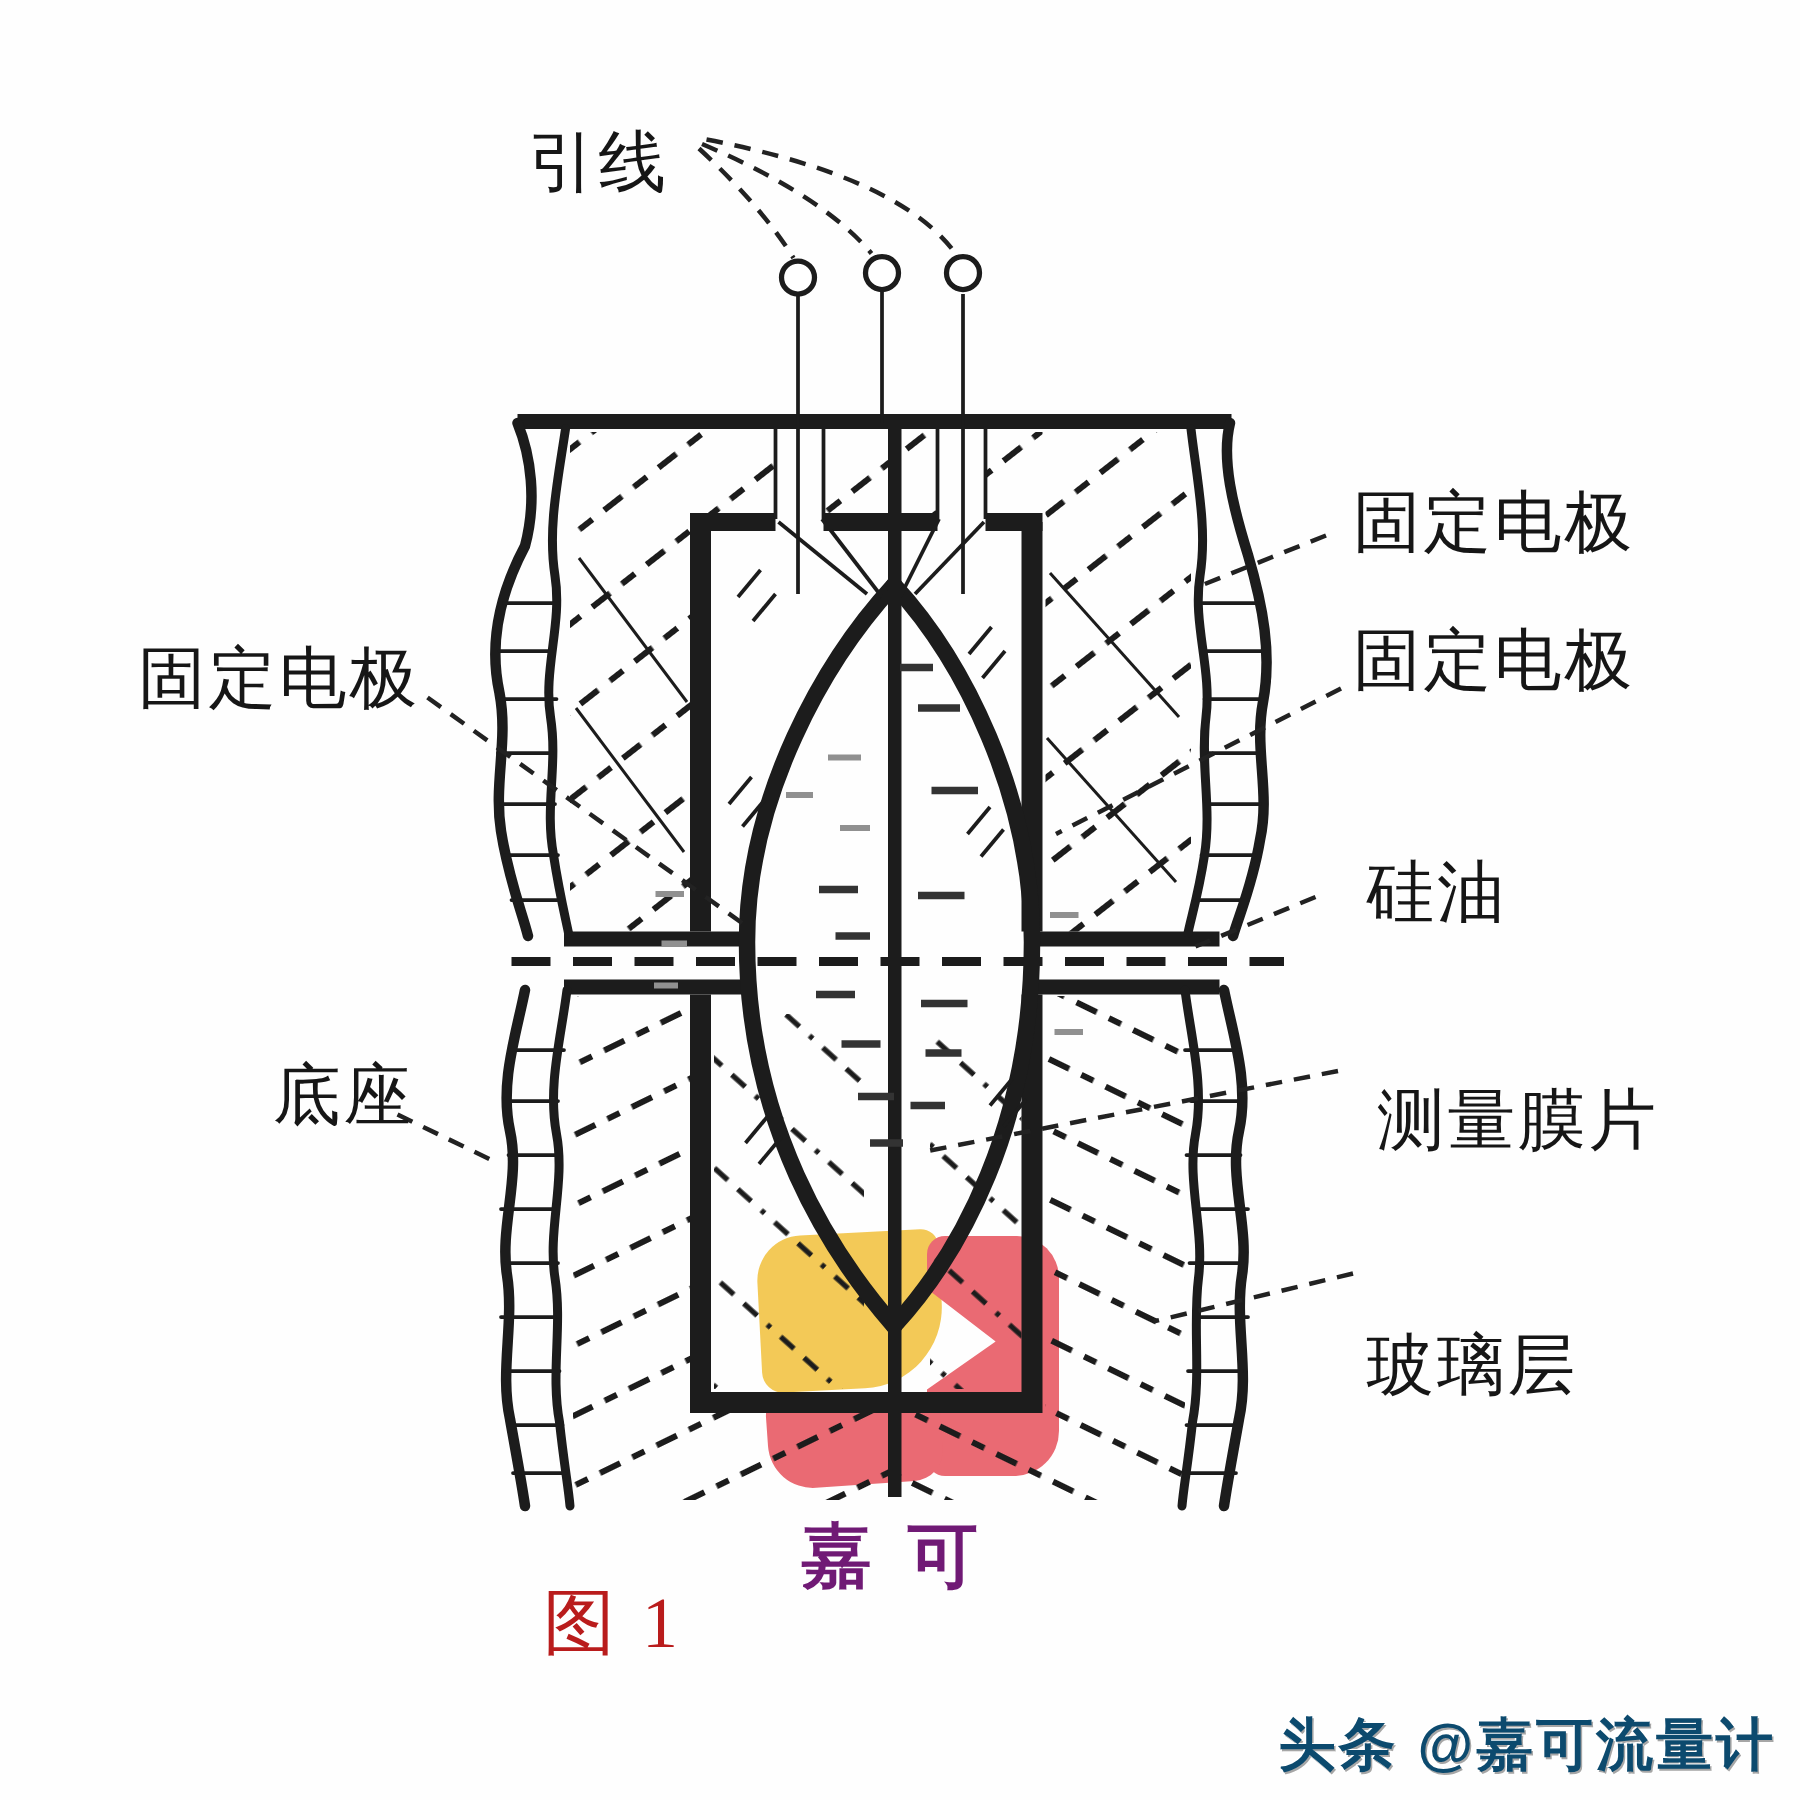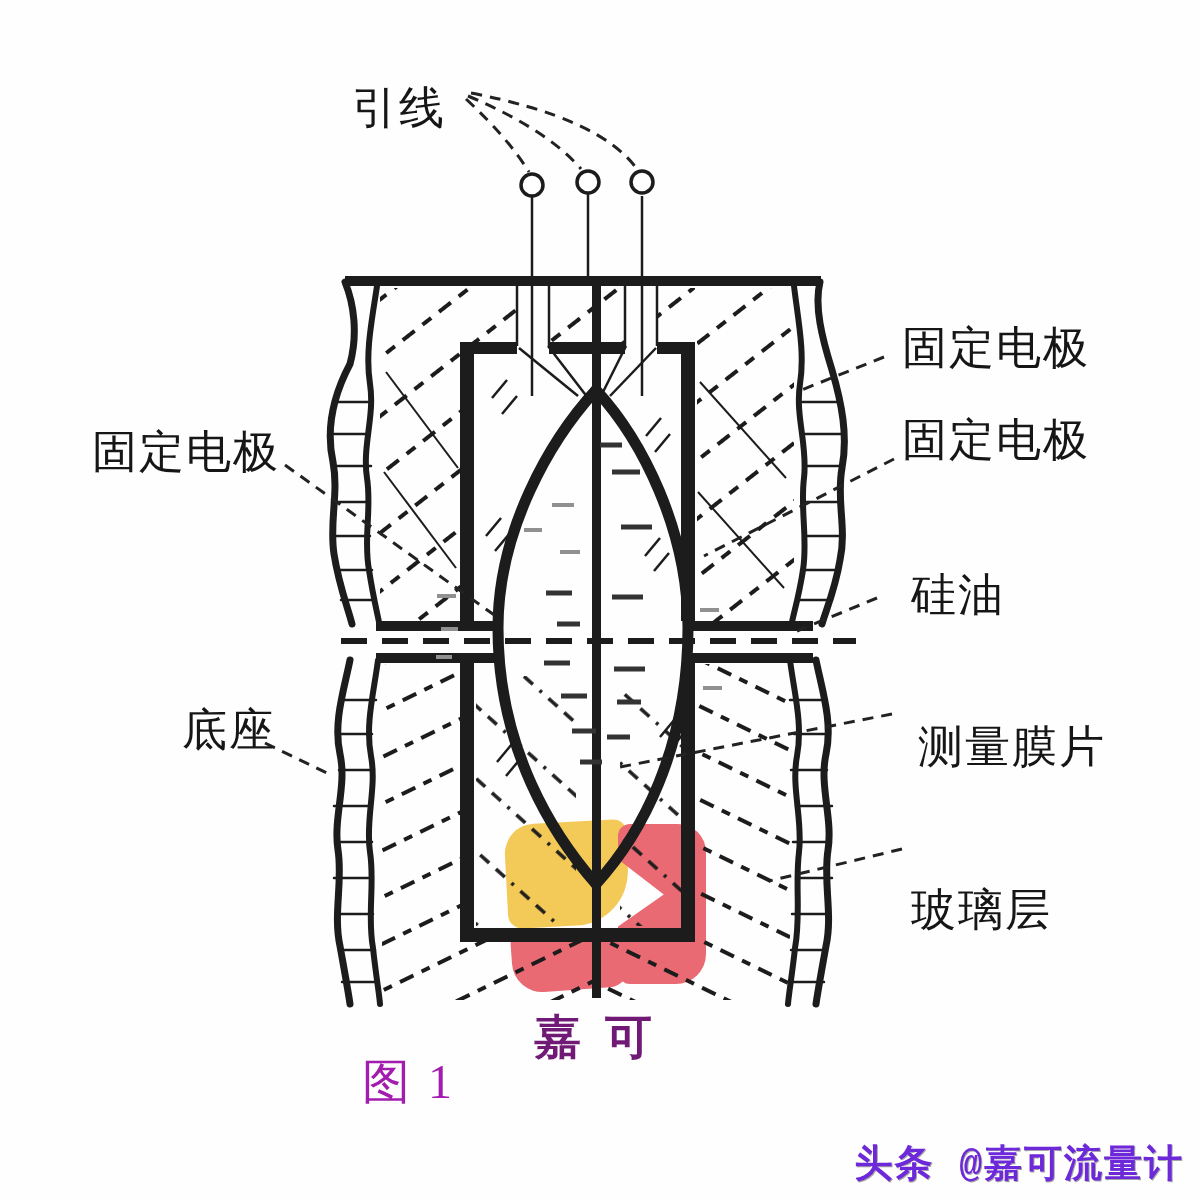--- a/index.html
+++ b/index.html
@@ -22,23 +22,23 @@
   .lbl{position:absolute;font-size:45px;color:#161616;letter-spacing:2px;line-height:1;white-space:nowrap;}
   #lbl-lead{left:352px;top:86px;}
   #lbl-iso{left:902px;top:326px;}
   #lbl-fixR{left:902px;top:418px;}
   #lbl-oil{left:911px;top:573px;}
   #lbl-meas{left:918px;top:690px;margin-top:35px;}
   #lbl-glass{left:911px;top:848px;margin-top:40px;}
   #lbl-fixL{left:92px;top:430px;}
   #lbl-base{left:154px;top:708px;margin-left:28px;}
   #caption{position:absolute;left:362px;top:1050px;display:flex;gap:56px;
-      font-size:48px;color:#a21caf;letter-spacing:3px;white-space:nowrap;}
+      font-size:48px;color:#b91c1c;letter-spacing:3px;white-space:nowrap;}
   #credit{position:absolute;right:16px;top:1138px;font-size:38px;font-weight:bold;
-      font-family:Liberation Mono, monospace;color:#6d28d9;letter-spacing:2px;
+      font-family:Liberation Sans, sans-serif;color:#0c4a6e;letter-spacing:2px;
       text-shadow:-1px -1px 0 #ffffff,1px 1px 0 #a6a6a6;white-space:nowrap;}
 </style>
 </head>
 <body>
 
 <div id="page">
 
   <div id="logo">
     <div class="logo-yellow"></div>
     <div class="logo-red-right"></div>

